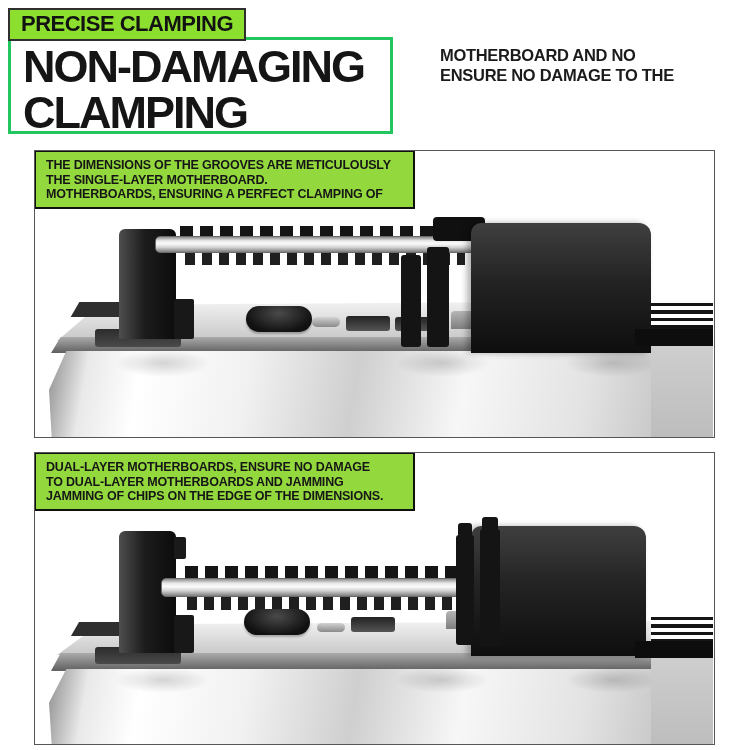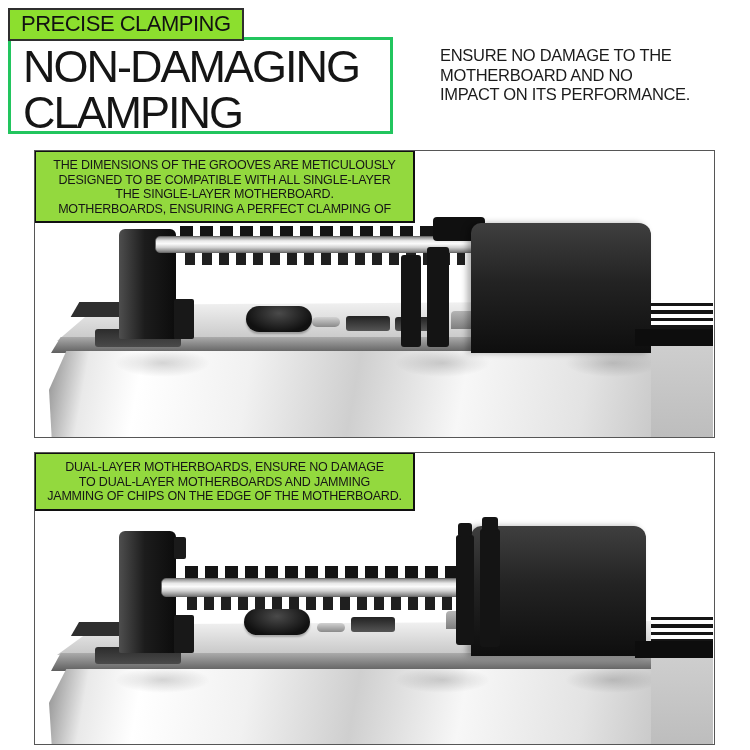--- a/index.html
+++ b/index.html
@@ -1,29 +1,29 @@
 <!DOCTYPE html>
 <html><head>
 <meta charset="utf-8">
 <style>
   html,body{margin:0;padding:0;background:#ffffff;}
   .page{position:relative;width:750px;height:750px;background:#ffffff;overflow:hidden;
-        font-family:"Liberation Sans","DejaVu Sans",sans-serif;font-weight:400;}
+        font-family:"Liberation Sans","DejaVu Sans",sans-serif;font-weight:700;}
 
   
   .badge{position:absolute;left:8px;top:8px;z-index:3;background:#8cdf2e;border:2px solid #2f2f2f;
          color:#121212;font-size:22px;line-height:24px;padding:2px 11px 3px 11px;letter-spacing:-0.5px;}
   .title-box{position:absolute;left:8px;top:37px;width:385px;height:97px;background:#ffffff;
              border:3px solid #22c55e;z-index:2;padding:4px 0 0 12px;box-sizing:border-box;}
   .title-line{font-size:45px;line-height:46px;letter-spacing:-2px;color:#151515;white-space:nowrap;}
   .blurb{position:absolute;left:440px;top:46px;width:305px;color:#1b1b1b;}
   .blurb-line{font-size:16.5px;line-height:19.5px;letter-spacing:-0.3px;white-space:nowrap;}
 
   
-  .panel{position:absolute;left:34px;width:679px;background:#ffffff;border:1px solid #565656;overflow:hidden;text-align:center;}
+  .panel{position:absolute;left:34px;width:679px;background:#ffffff;border:1px solid #565656;overflow:hidden;}
   .panel1{top:150px;height:286px;}
   .panel2{top:452px;height:291px;}
   .caption{position:absolute;left:-1px;top:-1px;width:381px;background:#93d93e;border:2px solid #101010;
            box-sizing:border-box;padding:6px 10px 5px 10px;z-index:5;color:#161616;}
   .caption-line{font-size:12.5px;line-height:14.5px;letter-spacing:-0.2px;white-space:nowrap;}
 
   
   .photo{position:absolute;inset:0;overflow:hidden;}
   .part{position:absolute;}
   .deck-top{background:linear-gradient(180deg,#f2f2f2,#c7c7c7);
@@ -60,29 +60,27 @@
 <body>
 
 <div class="page">
 
   <div class="badge">PRECISE CLAMPING</div>
   <div class="title-box">
     <div class="title-line">NON-DAMAGING</div>
     <div class="title-line">CLAMPING</div>
   </div>
   <div class="blurb">
+    <div class="blurb-line">MOTHERBOARD AND NO</div>
     <div class="blurb-line">ENSURE NO DAMAGE TO THE</div>
-    <div class="blurb-line">MOTHERBOARD AND NO</div>
-    <div class="blurb-line">IMPACT ON ITS PERFORMANCE.</div>
   </div>
 
   <section class="panel panel1">
     <div class="caption">
       <div class="caption-line">THE DIMENSIONS OF THE GROOVES ARE METICULOUSLY</div>
-      <div class="caption-line">DESIGNED TO BE COMPATIBLE WITH ALL SINGLE-LAYER</div>
       <div class="caption-line">THE SINGLE-LAYER MOTHERBOARD.</div>
       <div class="caption-line">MOTHERBOARDS, ENSURING A PERFECT CLAMPING OF</div>
     </div>
     <div class="photo">
       <div class="part deck-top" style="left:22px;top:150px;width:600px;height:40px;"></div>
       <div class="part bevel" style="left:16px;top:186px;width:606px;height:16px;"></div>
       <div class="part face" style="left:14px;top:200px;width:664px;height:86px;"></div>
       <div class="part blob" style="left:80px;top:198px;width:95px;height:28px;"></div>
       <div class="part blob" style="left:360px;top:198px;width:95px;height:28px;"></div>
       <div class="part blob" style="left:530px;top:198px;width:95px;height:28px;"></div>
@@ -105,21 +103,21 @@
       <div class="part rails" style="left:616px;top:148px;width:62px;height:31px;"></div>
       <div class="part rail-band" style="left:600px;top:178px;width:78px;height:17px;"></div>
       <div class="part rail-side" style="left:616px;top:195px;width:62px;height:91px;"></div>
     </div>
   </section>
 
   <section class="panel panel2">
     <div class="caption">
       <div class="caption-line">DUAL-LAYER MOTHERBOARDS, ENSURE NO DAMAGE</div>
       <div class="caption-line">TO DUAL-LAYER MOTHERBOARDS AND JAMMING</div>
-      <div class="caption-line">JAMMING OF CHIPS ON THE EDGE OF THE MOTHERBOARD.</div>
+      <div class="caption-line">JAMMING OF CHIPS ON THE EDGE OF THE DIMENSIONS.</div>
     </div>
     <div class="photo">
       <div class="part deck-top" style="left:22px;top:168px;width:600px;height:34px;"></div>
       <div class="part bevel" style="left:16px;top:200px;width:606px;height:18px;"></div>
       <div class="part face" style="left:14px;top:216px;width:664px;height:75px;"></div>
       <div class="part blob" style="left:80px;top:214px;width:95px;height:26px;"></div>
       <div class="part blob" style="left:360px;top:214px;width:95px;height:26px;"></div>
       <div class="part blob" style="left:530px;top:214px;width:95px;height:26px;"></div>
       <div class="part back-wedge" style="left:40px;top:169px;width:62px;height:14px;"></div>
       <div class="part slot" style="left:60px;top:194px;width:86px;height:17px;"></div>

